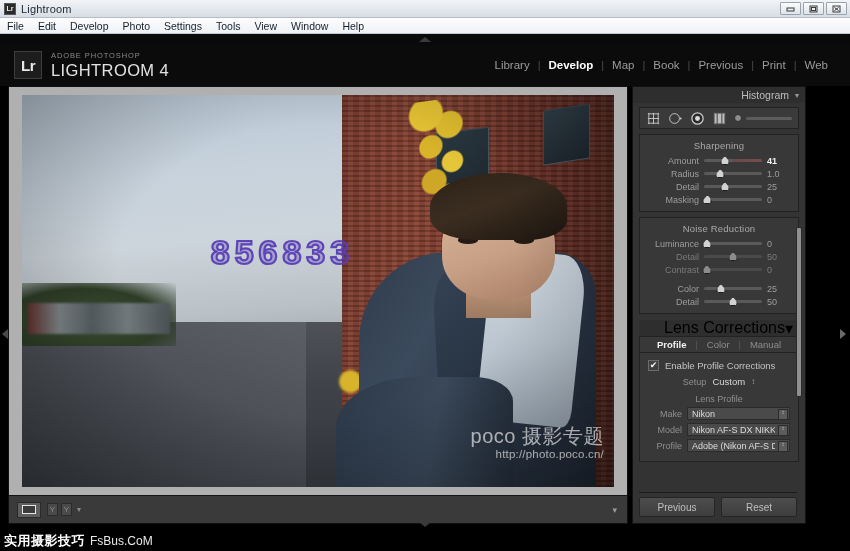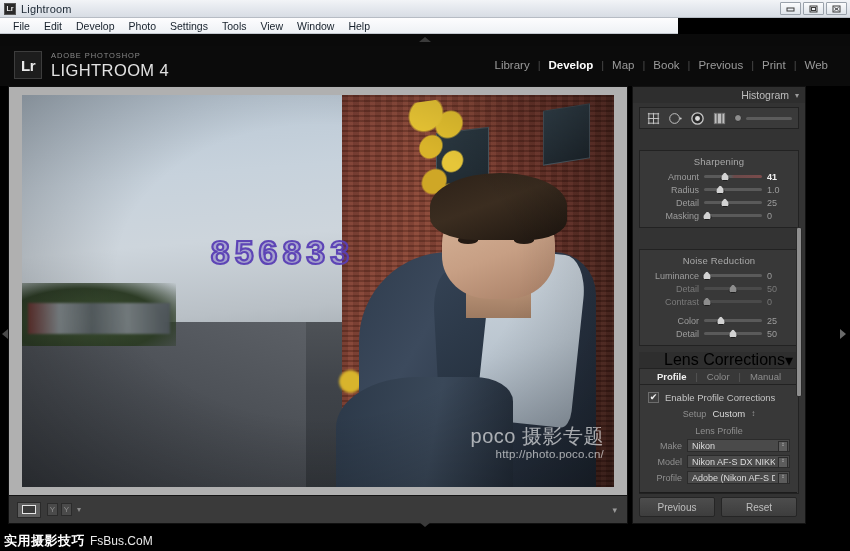--- a/index.html
+++ b/index.html
@@ -27,24 +27,24 @@
   .win-btns { position: absolute; right: 3px; top: 2px; display: flex; gap: 2px; }
   .win-btn {
     width: 21px; height: 13px; border: 1px solid #9aa2ab;
     background: linear-gradient(180deg,#fbfcfd,#dfe4ea);
     display: flex; align-items: center; justify-content: center;
     font-size: 8px; color: #333; border-radius: 1px;
   }
   .win-btn svg { display: block; }
 
   .menubar {
-    position: absolute; left: 0; top: 18px; width: 678px; height: 16px;
+    position: absolute; left: 0; top: 18px; width: 850px; height: 16px;
     background: linear-gradient(180deg,#fdfdfe 0%, #eef1f5 100%);
     border-bottom: 1px solid #c3c8cf;
-    display: flex; align-items: center; padding-left: 6px;
+    display: flex; align-items: center; 
   }
   .menu-item {
     font-size: 10.5px; color: #16202b; padding: 0 7px; line-height: 14px;
   }
 
   
   .lr-shell {
     position: absolute; left: 0; top: 34px; width: 850px; height: 497px;
     background: #000;
   }
@@ -271,21 +271,21 @@
   .tool-ico { width: 15px; height: 15px; margin-right: 7px; }
   .tool-slider {
     flex: 1; height: 3px; background: #5c5c5c; border-radius: 2px; margin-left: 4px;
   }
   .tool-knob {
     width: 8px; height: 8px; border-radius: 50%; background: #8d8d8d;
     border: 1px solid #2c2c2c;
   }
 
   .module-block {
-    margin: 21px 6px 0 6px; background: #383838; border: 1px solid #222;
+    margin: 5px 6px 0 6px; background: #383838; border: 1px solid #222;
     padding: 3px 0 5px 0;
   }
   .block-title {
     text-align: center; font-size: 9.5px; color: #a9a9a9; padding: 2px 0 3px 0;
     letter-spacing: .2px;
   }
   .slider-row {
     display: flex; align-items: center; height: 13px; padding: 0 7px; gap: 5px;
   }
   .sl-label { width: 52px; text-align: right; font-size: 9px; color: #9d9d9d; }

